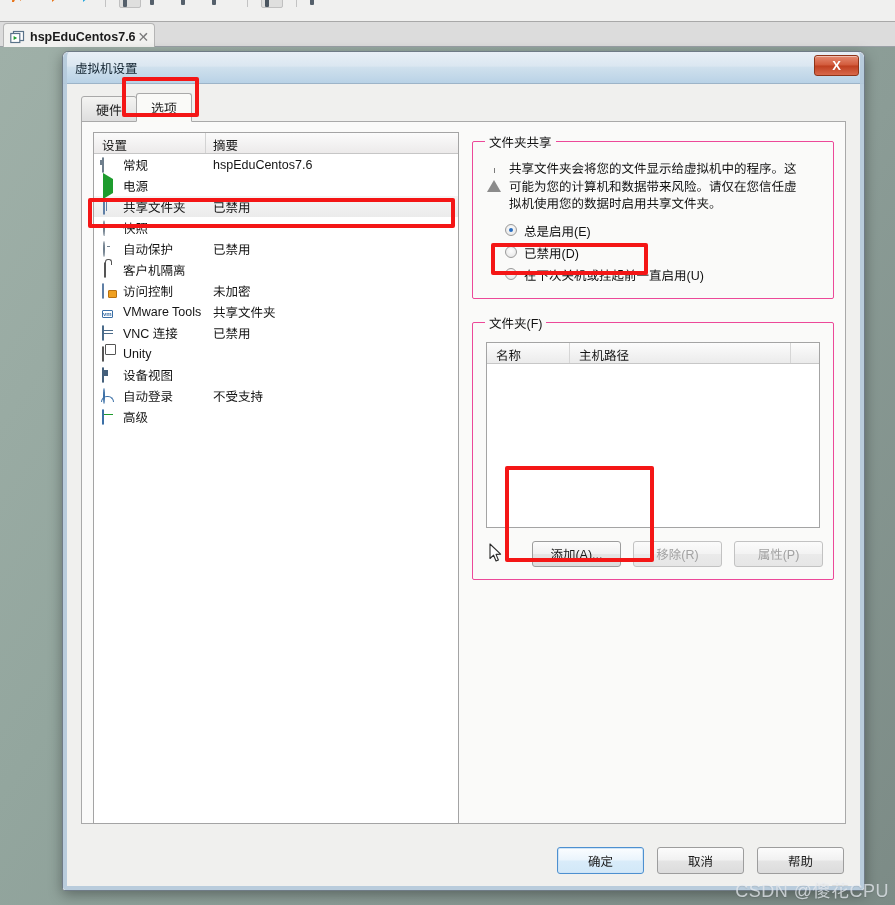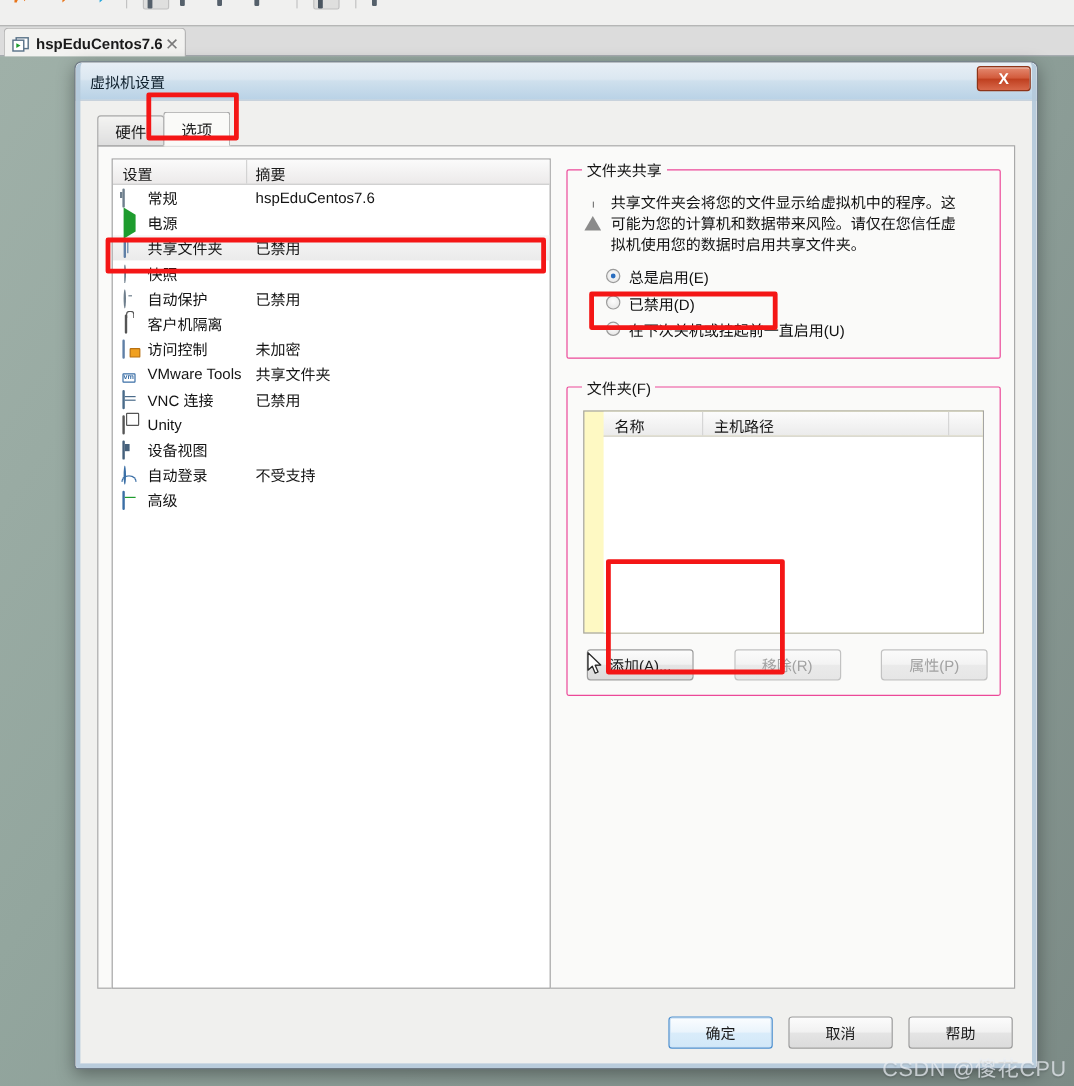--- a/index.html
+++ b/index.html
@@ -213,33 +213,33 @@
     margin-right: 7px; position: relative; flex: none;
   }
   .radio.checked::after {
     content: ""; position: absolute; left: 3px; top: 3px;
     width: 4px; height: 4px; border-radius: 50%; background: #2a6dbf;
   }
   .radio-label { font-size: 12.5px; color: #111; }
 
   
   .folders-box {
-    background: #fef9c3; border: 1px solid #a4a4a4;
-    height: 186px; margin: 2px 3px 0 3px; position: relative; overflow: hidden; padding-left: 16px;
+    background: #737373; border: 1px solid #a4a4a4;
+    height: 186px; margin: 2px 3px 0 3px; position: relative; overflow: hidden;
   }
   .fb-head { display: flex; height: 21px;
     background: linear-gradient(to bottom, #fcfcfc, #ebebeb);
     border-bottom: 1px solid #c7c7c7; font-size: 12.5px; color: #151515; }
   .fb-head .ch { padding: 2px 0 0 9px; border-right: 1px solid #d6d6d6; }
   .fb-head .ch1 { width: 83px; }
   .fb-head .ch2 { flex: 1; }
   .fb-head .ch3 { width: 28px; border-right: none; }
   .fb-body { height: 100%; background: #fff; }
 
-  .fb-buttons { display: flex; gap: 12px; justify-content: space-between; margin-top: 13px; padding-left: 6px; }
+  .fb-buttons { display: flex; gap: 12px; justify-content: flex-end; margin-top: 13px; padding-left: 6px; }
   .btn {
     min-width: 89px; height: 26px; padding: 0 10px;
     font-size: 12.5px; color: #1a1a1a;
     background: linear-gradient(to bottom, #fcfcfc 0%, #f1f1f1 48%, #e4e4e4 52%, #dcdcdc 100%);
     border: 1px solid #9d9d9d; border-radius: 3px;
     display: flex; align-items: center; justify-content: center;
     cursor: pointer;
   }
   .btn.disabled { color: #a2a2a2; border-color: #c2c2c2;
     background: linear-gradient(to bottom, #fbfbfb 0%, #f3f3f3 48%, #eaeaea 52%, #e6e6e6 100%); }

